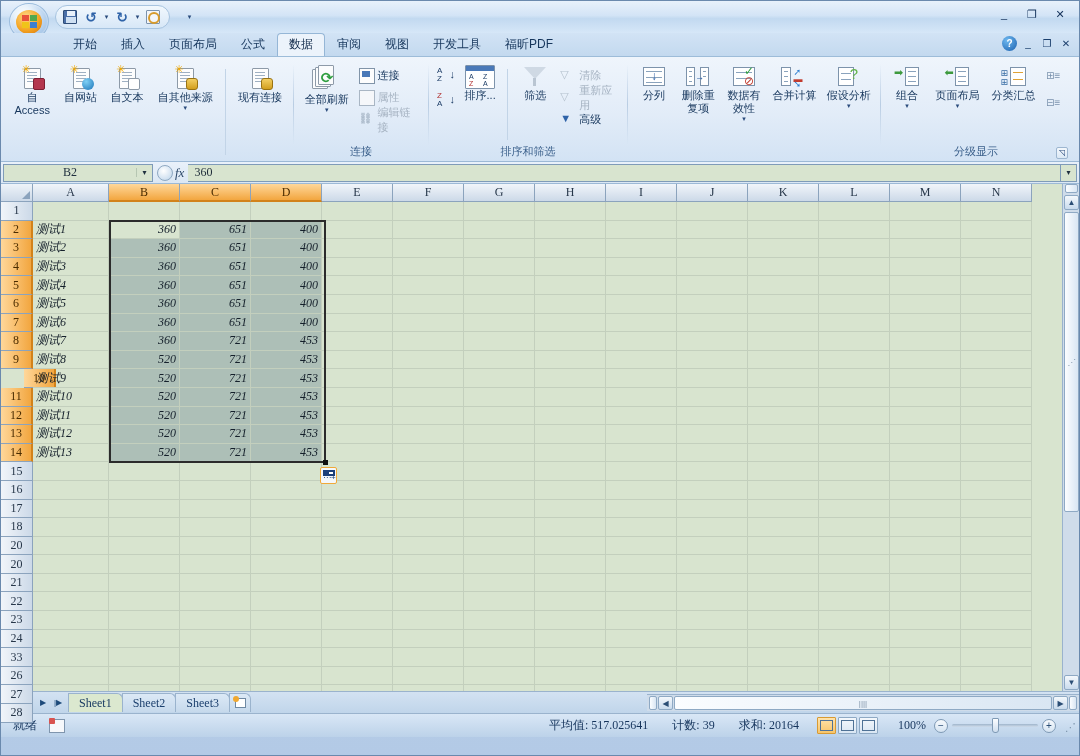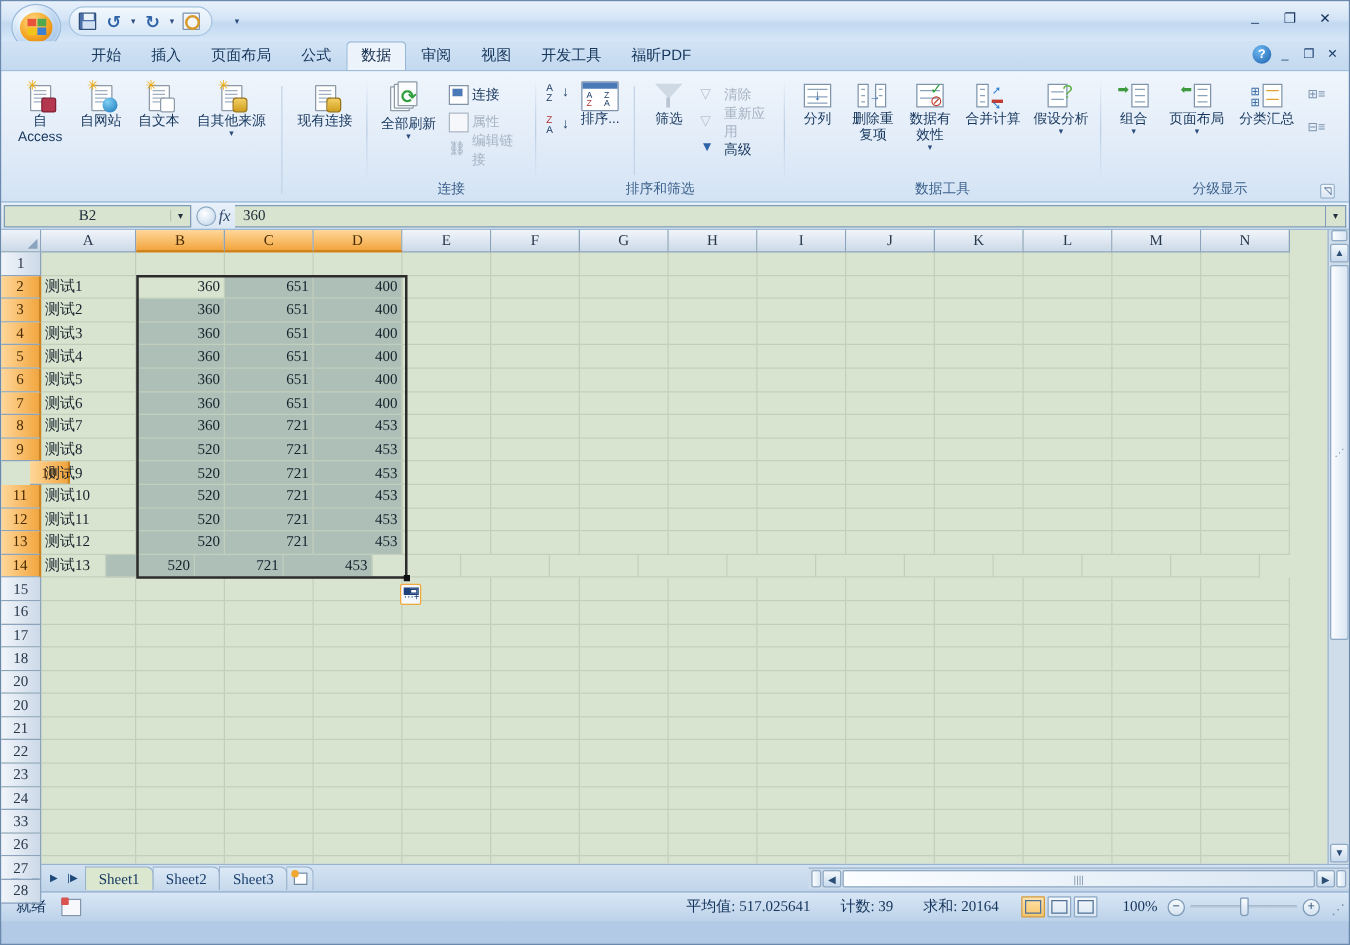--- a/index.html
+++ b/index.html
@@ -245,21 +245,21 @@
   }
   .rowheads { position:absolute; left:0; top:18px; width:32px; }
   .rowhead {
     width:32px;border-right:1px solid #8ba3bd;border-bottom:1px solid #8ba3bd;
     background:linear-gradient(90deg,#f1f5fa,#ccd9e8);
     font-family:"Liberation Serif", serif; font-size:12px;color:#27374a;
     display:flex;align-items:center;justify-content:center;cursor:pointer;
   }
   .rowhead.sel{ background:linear-gradient(90deg,#ffd79a,#f2a63f); border-right:2px solid #d2821a; color:#4a2c00;}
   .cells { position:absolute; left:32px; top:18px; right:17px; bottom:0; overflow:hidden; }
-  .crow { display:flex; }
+  .crow { display:flex;font-style:italic; }
   .cell {
     border-right:1px solid #c3cfbd; border-bottom:1px solid #c3cfbd;
     font-family:"Liberation Serif", serif; font-size:12px; color:#15202b;
     display:flex; align-items:center; padding:0 3px; overflow:hidden; white-space:nowrap;
   }
   .cell.num { justify-content:flex-end; }
   .cell.selected { background:#adbfb7; }
   .cell.active { background:#d8e4cf; }
   .selbox {
     position:absolute; border:2px solid #2b2b2b; pointer-events:none;
@@ -573,21 +573,20 @@
             <span class="grid" style="width:16px">
                 <i style="top:5px"></i>
                 <i style="top:11px"></i>
               </span>
             <span class="mark" style="left:14px;top:3px;color:#63b44a;font-size:15px;">?</span>
           </span>
           <span>假设分析</span>
           <span class="caret">▾</span>
         </div>
       </div>
-      <div class="rgroup-title">数据工具</div>
     </div>
     <div class="rsep"></div>
 
     <div class="rgroup" style="width:190px">
       <div class="rgroup-body">
         <div class="bigbtn" style="width:42px">
           <span class="outline-ico">
             <span class="ob">
                 <i style="top:3px"></i>
                 <i style="top:8px"></i>
@@ -899,21 +898,21 @@
           <div class="cell num" style="width: 71px; height: 18.6px;"></div>
           <div class="cell num" style="width: 71px; height: 18.6px;"></div>
           <div class="cell num" style="width: 71px; height: 18.6px;"></div>
           <div class="cell num" style="width: 71px; height: 18.6px;"></div>
           <div class="cell num" style="width: 71px; height: 18.6px;"></div>
           <div class="cell num" style="width: 71px; height: 18.6px;"></div>
           <div class="cell num" style="width: 71px; height: 18.6px;"></div>
           <div class="cell num" style="width: 71px; height: 18.6px;"></div>
         </div>
         <div class="crow">
-          <div class="cell" style="width: 52px; height: 18.6px;">测试13</div>
+          <div class="cell" style="width: 76px; height: 18.6px;">测试13</div>
           <div class="cell num selected" style="width: 71px; height: 18.6px;">520</div>
           <div class="cell num selected" style="width: 71px; height: 18.6px;">721</div>
           <div class="cell num selected" style="width: 71px; height: 18.6px;">453</div>
           <div class="cell num" style="width: 71px; height: 18.6px;"></div>
           <div class="cell num" style="width: 71px; height: 18.6px;"></div>
           <div class="cell num" style="width: 71px; height: 18.6px;"></div>
           <div class="cell num" style="width: 71px; height: 18.6px;"></div>
           <div class="cell num" style="width: 71px; height: 18.6px;"></div>
           <div class="cell num" style="width: 71px; height: 18.6px;"></div>
           <div class="cell num" style="width: 71px; height: 18.6px;"></div>

